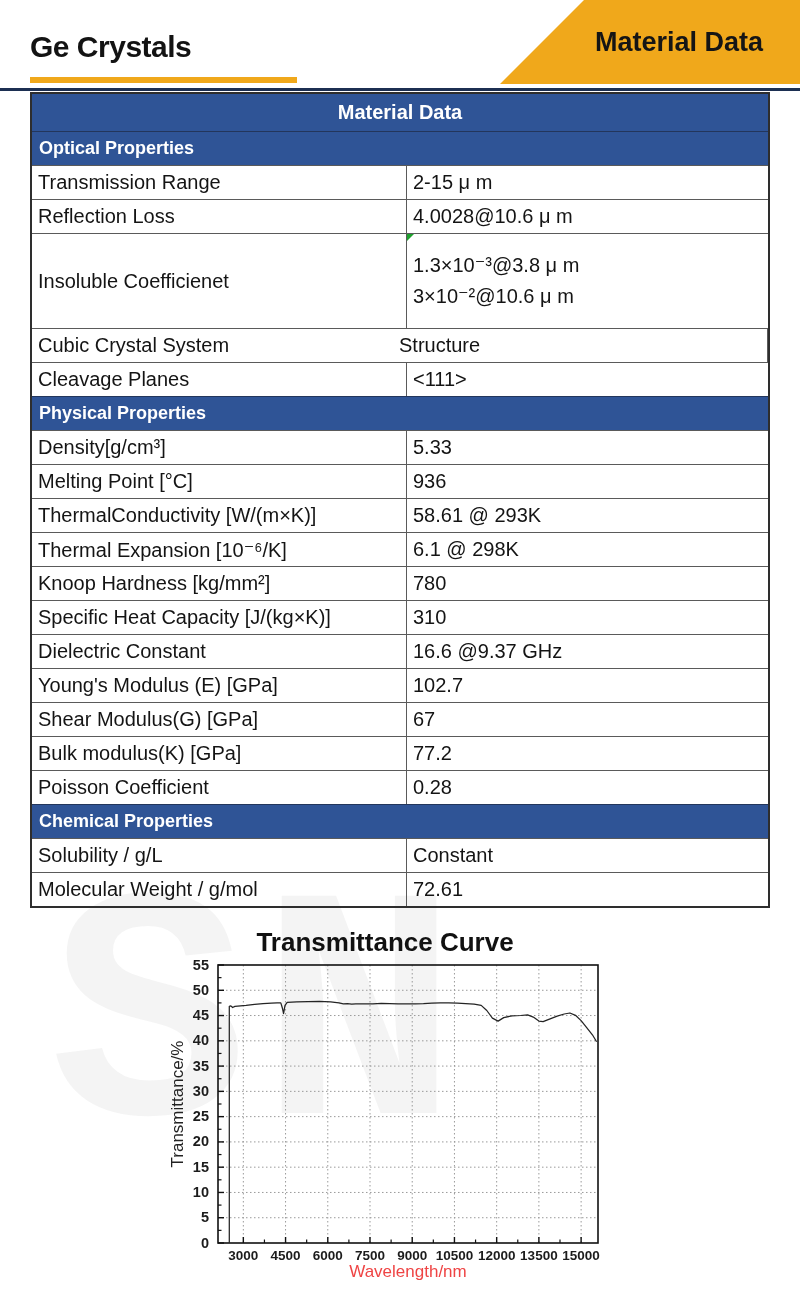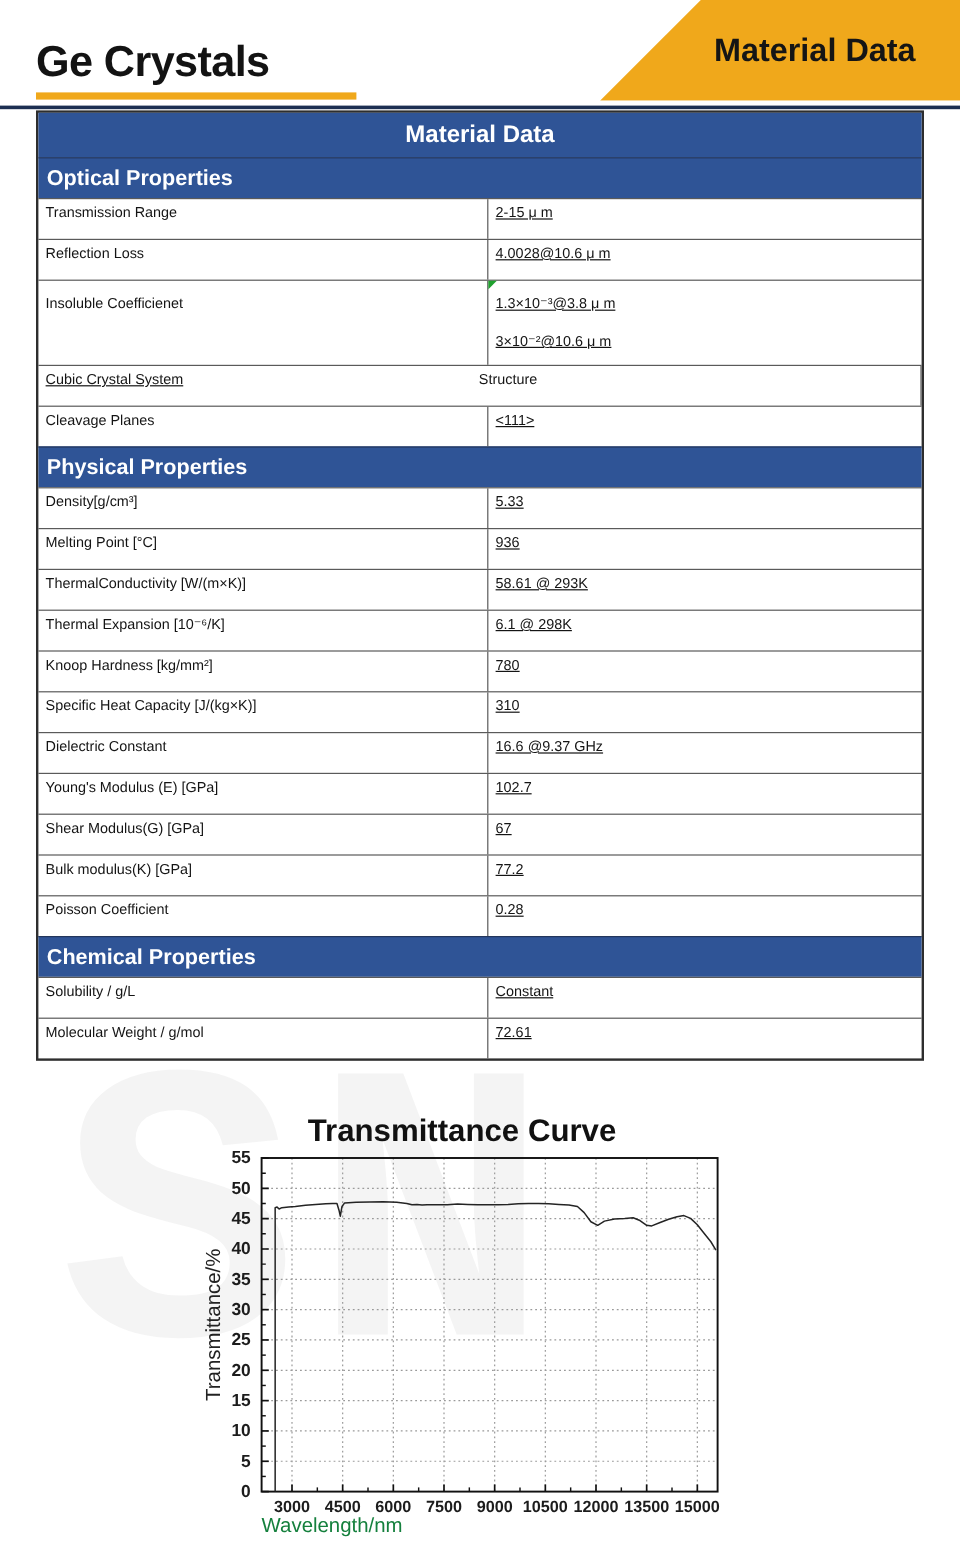--- a/index.html
+++ b/index.html
@@ -1,52 +1,52 @@
 <!DOCTYPE html>
 <html style="--accent-orange: #F0A81B; --header-blue: #2F5496; --rule-navy: #1C2F52; --marker-green: #1FA12E;"><head>
 <meta charset="utf-8">
 <style>
   html,body { margin:0; padding:0; background:#fff; }
   body { width:800px; height:1303px; font-family:"Liberation Sans","DejaVu Sans",sans-serif; }
   .page { position:relative; width:800px; height:1303px; background:#fff; overflow:hidden; }
 
   
-  .page-title { position:absolute; left:30px; top:30px; margin:0; font-size:36px; font-weight:bold; color:#131313; letter-spacing:-0.5px; }
+  .page-title { position:absolute; left:30px; top:30px; margin:0; font-size:30px; font-weight:bold; color:#131313; letter-spacing:-0.5px; }
   .title-underline { position:absolute; left:30px; top:77px; width:267px; height:6px; background:var(--accent-orange); }
   .ribbon { position:absolute; left:500px; top:0; width:300px; height:84px; background:var(--accent-orange);
             clip-path:polygon(0 100%, 28% 0, 100% 0, 100% 100%);
             display:flex; align-items:center; justify-content:center; padding-left:58px; box-sizing:border-box; }
   .ribbon span { font-size:27px; font-weight:bold; color:#151515; }
   .header-rule { position:absolute; left:0; top:88px; width:800px; height:3px; background:var(--rule-navy); }
 
   
   .data-table { position:absolute; left:30px; top:92px; width:740px; border:2px solid #2e2e2e; box-sizing:border-box; background:#fff; }
   .table-title { height:37px; background:var(--header-blue); color:#fff; font-size:20px; font-weight:bold;
                  display:flex; align-items:center; justify-content:center; }
   .sec-header { height:33px; background:var(--header-blue); color:#fff; font-size:18px; font-weight:bold;
                 display:flex; align-items:center; padding-left:7px; border-top:1px solid #23365c;text-align:center; }
   .t-row { display:flex; border-top:1px solid #5a5a5a; }
   .t-row.single { height:33px; }
-  .t-cell { box-sizing:border-box; font-size:12px; color:#141414; display:flex; flex-direction:column; padding:4px 6px; }
+  .t-cell { box-sizing:border-box; font-size:20px; color:#141414; display:flex; flex-direction:column; justify-content:center; padding:16px 6px; }
   .t-label { width:375px; border-right:1px solid #5a5a5a; }
-  .t-value { flex:1; position:relative;text-decoration:underline; }
+  .t-value { flex:1; position:relative; }
   .t-row.multi .line { line-height:31px; }
   .corner-marker { position:absolute; left:0; top:0; width:0; height:0;
                    border-top:7px solid var(--marker-green); border-right:7px solid transparent; }
 
   
   .chart-section { position:absolute; left:0; top:900px; width:800px; height:403px; }
   .watermark { position:absolute; left:50px; top:-40px; font-size:330px; line-height:330px; font-weight:bold;
                color:rgba(60,60,60,0.055); letter-spacing:12px; pointer-events:none; user-select:none;font-family:Liberation Mono, monospace; }
   .chart-title { position:absolute; left:0; top:10px; width:736px; margin:17px; text-align:center;
                  font-size:26px; font-weight:bold; color:#111; }
   #plot-svg { position:absolute; left:0; top:0; width:800px; height:403px; }
   .ylabel { position:absolute; left:28px; top:194px; width:300px; text-align:center; font-size:17px; color:#222;
             transform:rotate(-90deg); }
-  .xlabel { position:absolute; left:218px; top:362px; width:380px; font-size:17px; color:#15803d; }
+  .xlabel { position:absolute; left:218px; top:362px; width:380px; text-align:center; font-size:17px; color:#ef4444; }
 </style>
 </head>
 <body>
 
 <div class="page">
 
   <h1 class="page-title">Ge Crystals</h1>
   <div class="title-underline"></div>
   <div class="ribbon">
     <span>Material Data</span>

